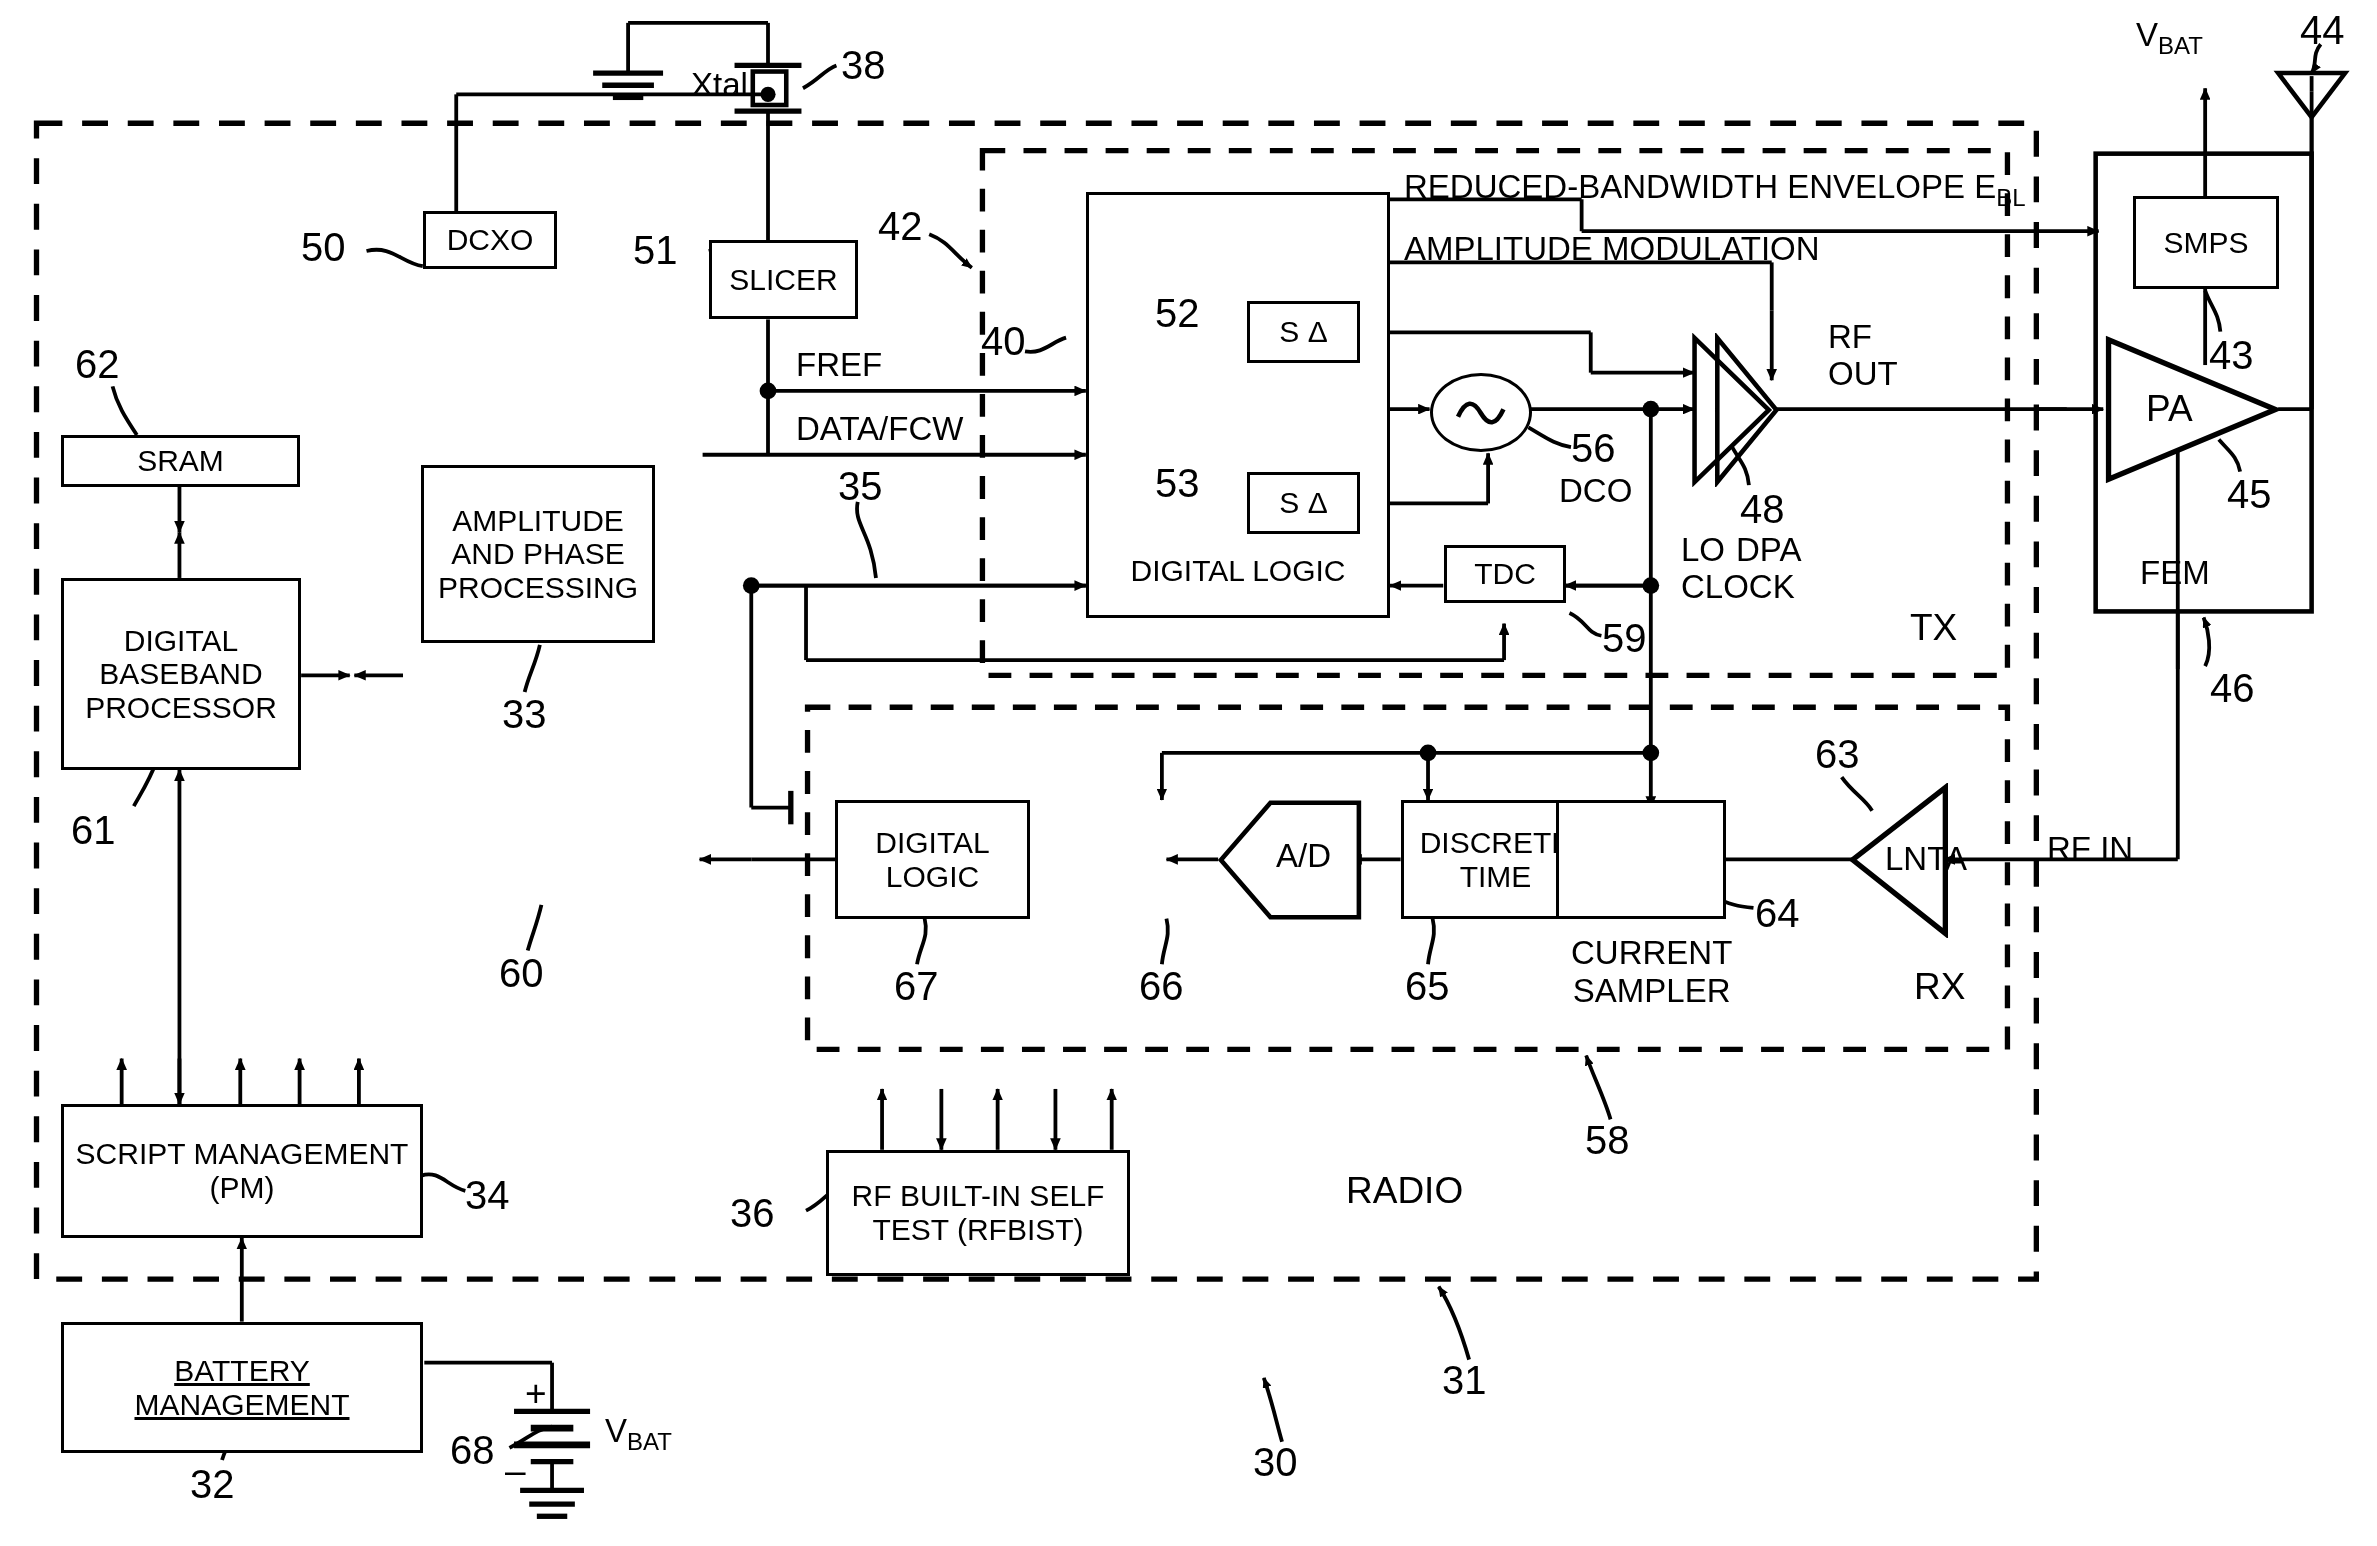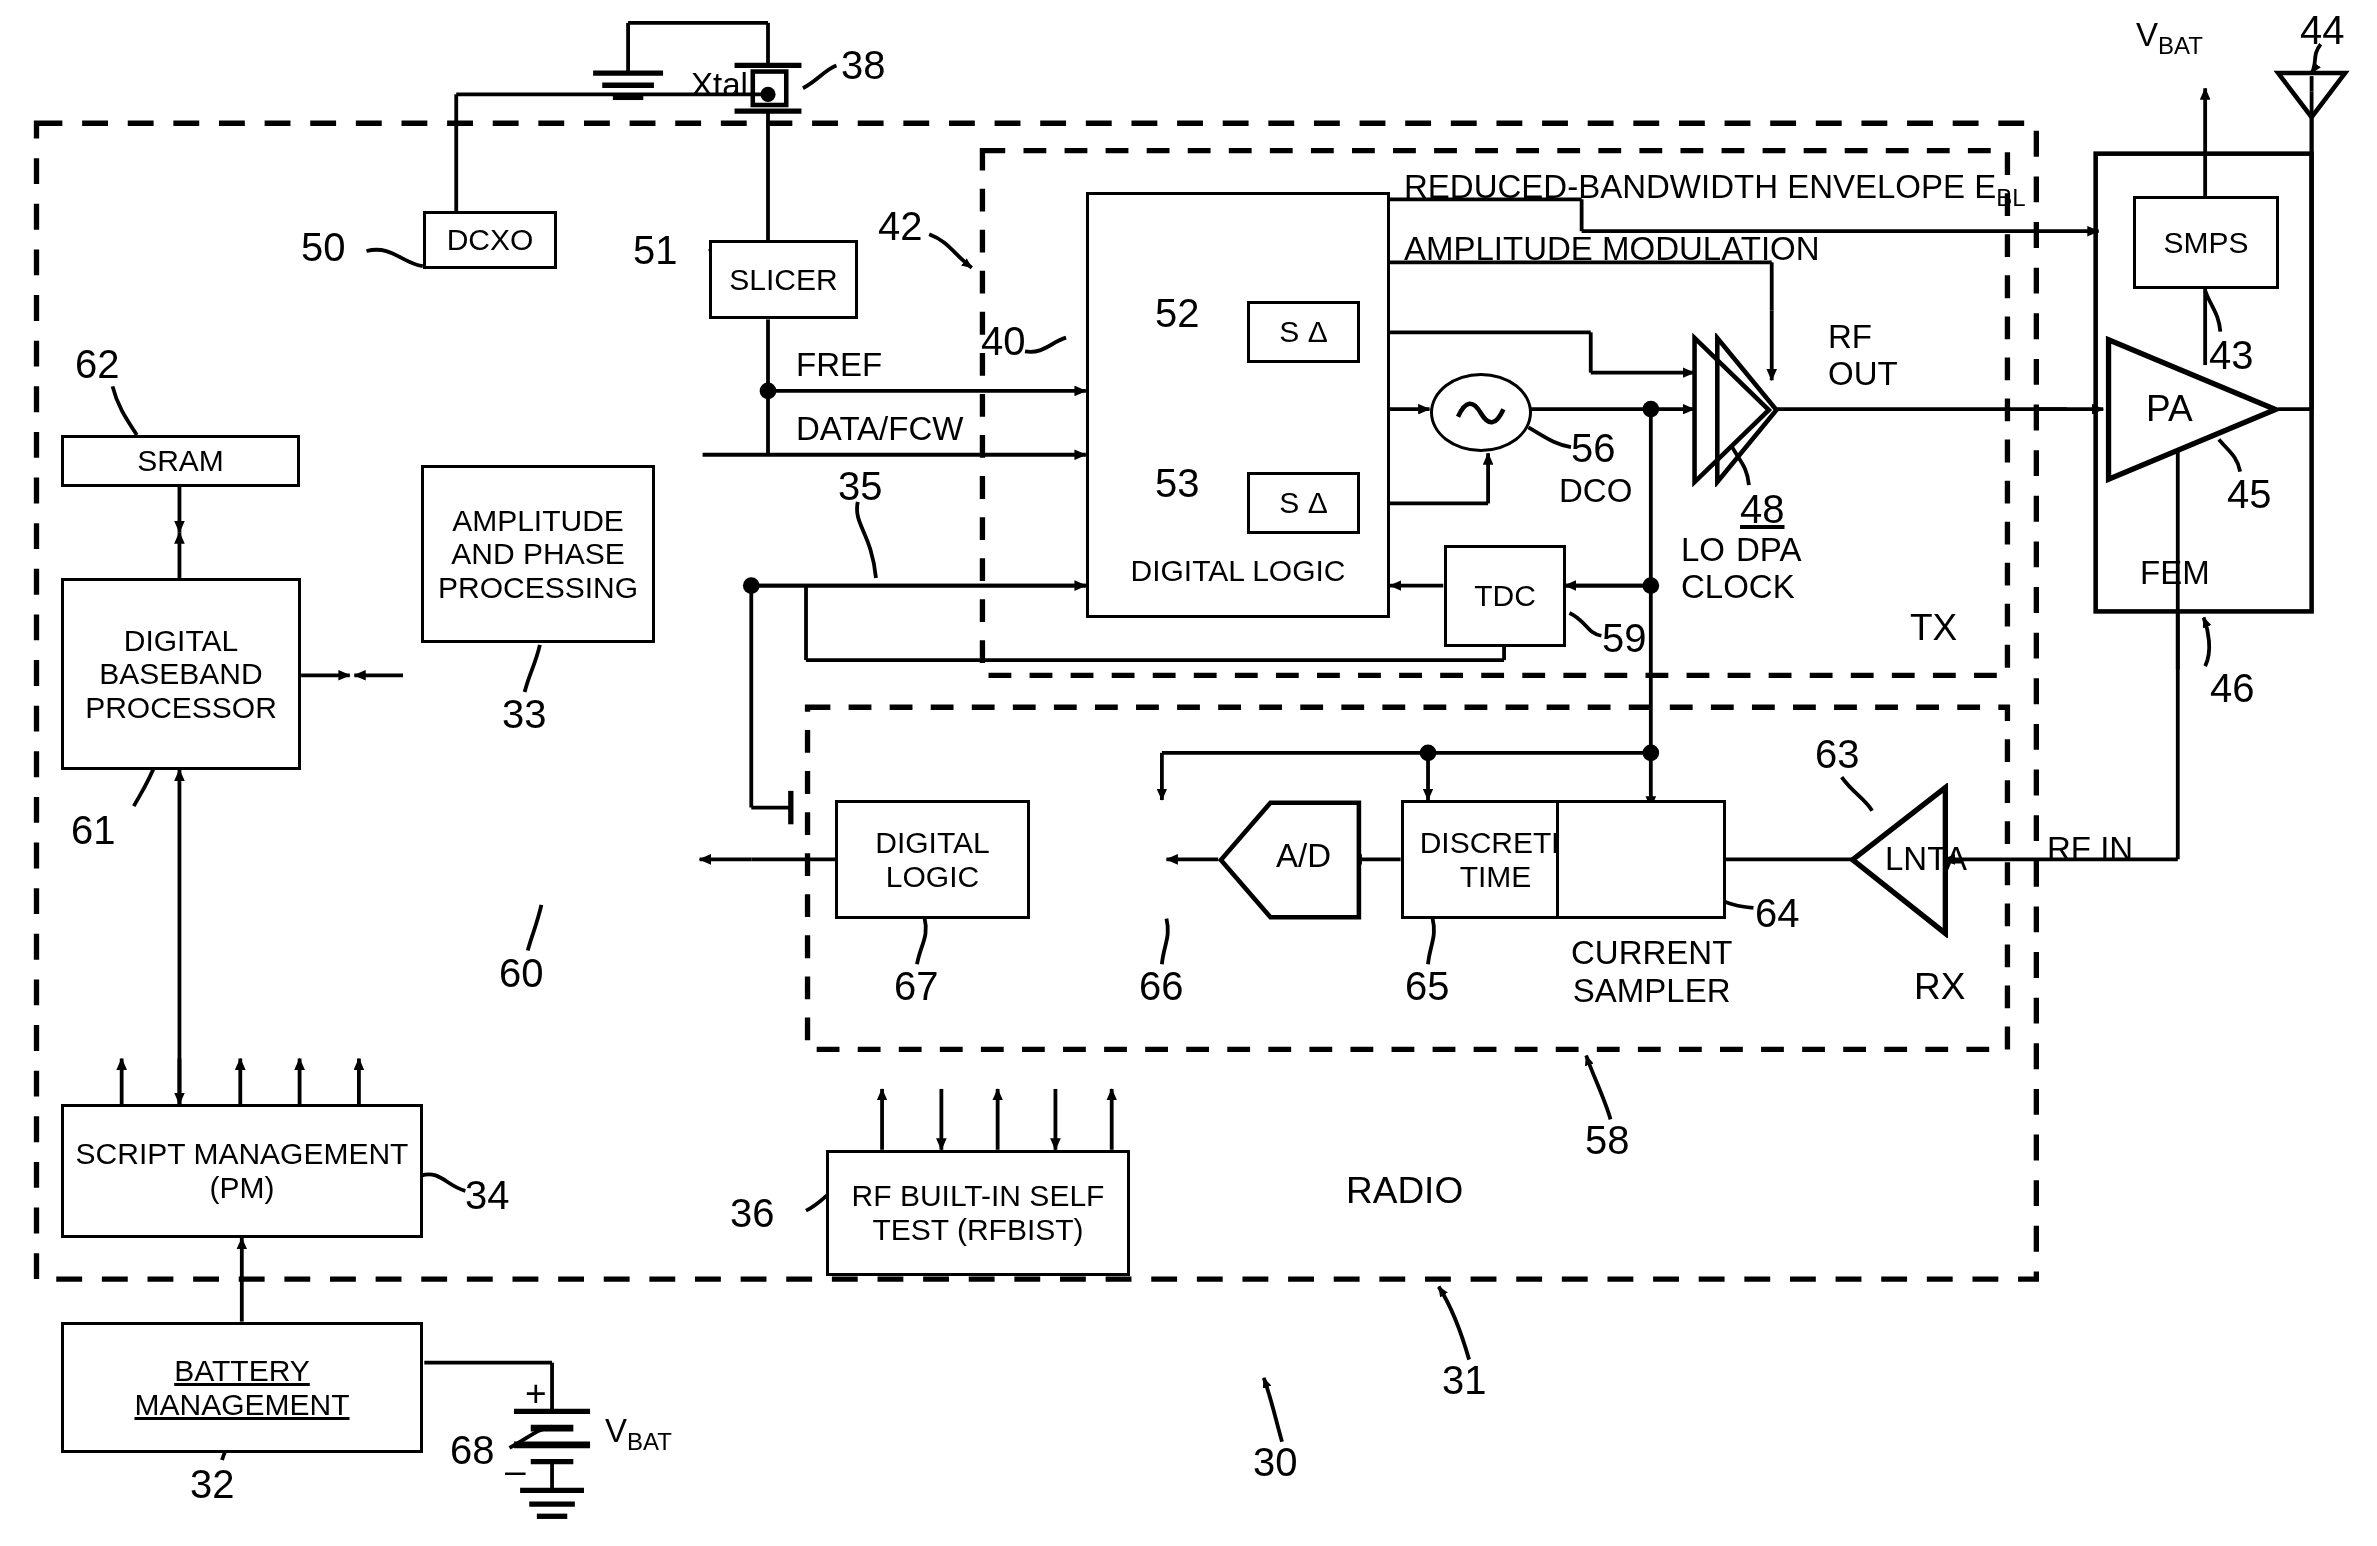--- a/index.html
+++ b/index.html
@@ -327,32 +327,32 @@
 <div class="num" style="left:1155px;top:461px;">53</div>
 
 <div style="position:absolute;left:1430px;top:373px;width:96px;height:73px;border:3.8px solid #000;border-radius:50%;background:#fff;display:flex;align-items:center;justify-content:center;">
   <svg width="53" height="26" viewBox="0 0 70 34">
     <path d="M4,22 C14,0 24,0 34,17 C44,34 54,34 64,12" stroke="#000" stroke-width="6" fill="none"></path>
   </svg>
 </div>
 <div class="num" style="left:1571px;top:426px;">56</div>
 <div class="lbl" style="left:1559px;top:473px;">DCO</div>
 
-<div class="box" style="left:1444px;top:545px;width:122px;height:102px;">
+<div class="box" style="left:1444px;top:545px;width:122px;height:58px;">
   <span>TDC</span>
 </div>
 <div class="num" style="left:1602px;top:616px;">59</div>
 
 <div style="position:absolute;left:1690px;top:333px;width:91px;height:154px;">
   <svg width="91" height="154" viewBox="0 0 120 202">
     <path d="M6,6 L6,196 L104,101 z" stroke="#000" stroke-width="6" fill="#fff"></path>
     <path d="M36,6 L36,196 L114,101 z" stroke="#000" stroke-width="6" fill="none"></path>
   </svg>
 </div>
-<div class="num" style="left:1740px;top:487px;text-decoration:underline;">48</div>
+<div class="num" style="left:1740px;top:487px;">48</div>
 <div class="lbl" style="left:1736px;top:532px;">DPA</div>
 
 <div class="box" style="left:2133px;top:196px;width:146px;height:93px;">
   <span>SMPS</span>
 </div>
 <div class="num" style="left:2209px;top:333px;">43</div>
 
 <div style="position:absolute;left:2104px;top:335px;width:176px;height:149px;">
   <svg width="176" height="149" viewBox="0 0 232 196">
     <path d="M6,6 L6,190 L226,98 z" stroke="#000" stroke-width="7" fill="#fff"></path>

